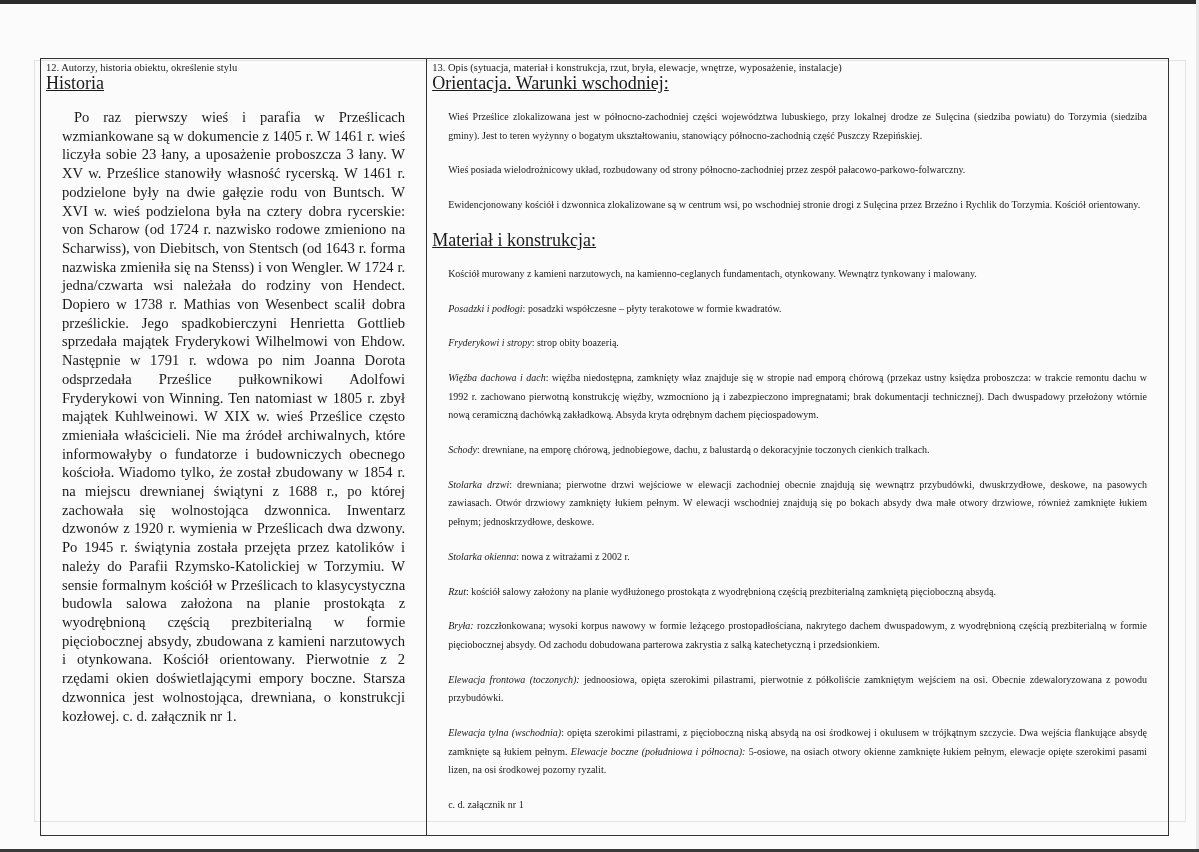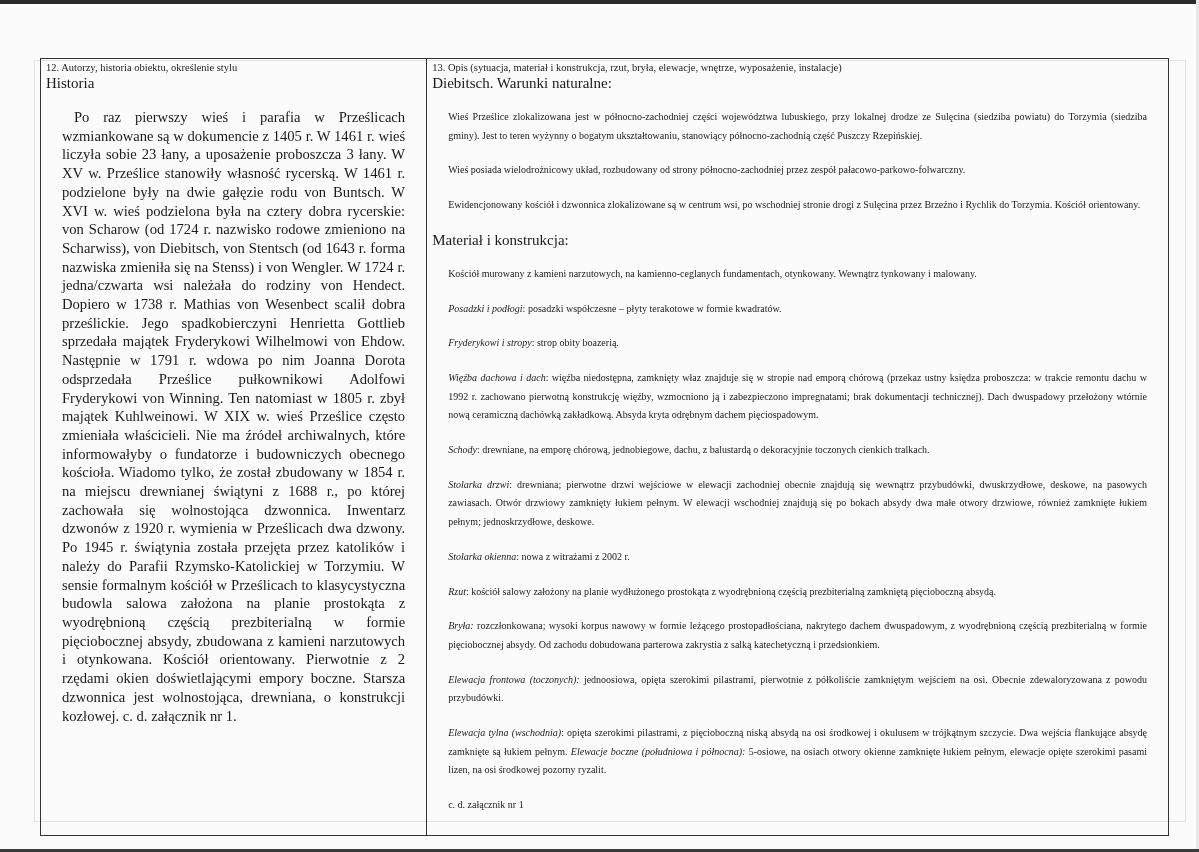--- a/index.html
+++ b/index.html
@@ -24,21 +24,21 @@
     width:1129px;
   }
   table.form td {
     border:1.5px solid #333;
     vertical-align:top;
     padding:2px 5px 4px 5px;
   }
   td.col-left { width:376px; height:722px; }
   td.col-right { width:733px; }
   .field-label { font-size:10.5px; line-height:13px; color:#222; }
-  .section-title { font-size:15px; line-height:18px; }
+  .section-title { font-size:18px; line-height:18px; text-decoration:underline; }
   .body-text { font-size:10px; line-height:18.7px; text-align:justify; }
   .left-text { text-align:justify; font-size:14.6px; line-height:18.7px; text-indent:12px; }
   .p { margin:16px; }
   b.bi { font-weight:normal; font-style:italic; }
   b { font-weight:normal; }
 </style>
 </head>
 <body>
 
 <div class="scan-top"></div>
@@ -51,21 +51,21 @@
     <tbody>
         <tr>
       <td class="col-left">
         <div class="field-label">12. Autorzy, historia obiektu, określenie stylu</div>
         <div class="section-title">Historia</div>
         <p class="p left-text"><span>Po raz pierwszy wieś i parafia w Prześlicach wzmiankowane są w dokumencie z 1405 r. W 1461 r. wieś liczyła sobie 23 łany, a uposażenie proboszcza 3 łany. W XV w. Prześlice stanowiły własność rycerską. W 1461 r. podzielone były na dwie gałęzie rodu von Buntsch. W XVI w. wieś podzielona była na cztery dobra rycerskie: von Scharow (od 1724 r. nazwisko rodowe zmieniono na Scharwiss), von Diebitsch, von Stentsch (od 1643 r. forma nazwiska zmieniła się na Stenss) i von Wengler. W 1724 r. jedna/czwarta wsi należała do rodziny von Hendect. Dopiero w 1738 r. Mathias von Wesenbect scalił dobra prześlickie. Jego spadkobierczyni Henrietta Gottlieb sprzedała majątek Fryderykowi Wilhelmowi von Ehdow. Następnie w 1791 r. wdowa po nim Joanna Dorota odsprzedała Prześlice pułkownikowi Adolfowi Fryderykowi von Winning. Ten natomiast w 1805 r. zbył majątek Kuhlweinowi. W XIX w. wieś Prześlice często zmieniała właścicieli. Nie ma źródeł archiwalnych, które informowałyby o fundatorze i budowniczych obecnego kościoła. Wiadomo tylko, że został zbudowany w 1854 r. na miejscu drewnianej świątyni z 1688 r., po której zachowała się wolnostojąca dzwonnica. Inwentarz dzwonów z 1920 r. wymienia w Prześlicach dwa dzwony. Po 1945 r. świątynia została przejęta przez katolików i należy do Parafii Rzymsko-Katolickiej w Torzymiu. W sensie formalnym </span><b>kościół</b><span> w Prześlicach to klasycystyczna budowla salowa założona na planie prostokąta z wyodrębnioną częścią prezbiterialną w formie pięciobocznej absydy, zbudowana z kamieni narzutowych i otynkowana. Kościół orientowany. Pierwotnie z 2 rzędami okien doświetlającymi empory boczne. Starsza </span><b>dzwonnica</b><span> jest wolnostojąca, drewniana, o konstrukcji kozłowej. </span><b>c. d. załącznik nr 1.</b></p>
       </td>
       <td class="col-right">
         <div class="field-label">13. Opis (sytuacja, materiał i konstrukcja, rzut, bryła, elewacje, wnętrze, wyposażenie, instalacje)</div>
 
-        <div class="section-title">Diebitsch. Warunki naturalne:</div>
+        <div class="section-title">Orientacja. Warunki wschodniej:</div>
         <p class="p body-text">Wieś Prześlice zlokalizowana jest w północno-zachodniej części województwa lubuskiego, przy lokalnej drodze ze Sulęcina (siedziba powiatu) do Torzymia (siedziba gminy). Jest to teren wyżynny o bogatym ukształtowaniu, stanowiący północno-zachodnią część Puszczy Rzepińskiej.</p>
         <p class="p body-text">Wieś posiada wielodrożnicowy układ, rozbudowany od strony północno-zachodniej przez zespół pałacowo-parkowo-folwarczny.</p>
         <p class="p body-text"><span>Ewidencjonowany </span><b>kościół</b><span> i </span><b>dzwonnica</b><span> zlokalizowane są w centrum wsi, po wschodniej stronie drogi z Sulęcina przez Brzeźno i Rychlik do Torzymia. Kościół orientowany.</span></p>
 
         <div class="section-title">Materiał i konstrukcja:</div>
         <p class="p body-text">Kościół murowany z kamieni narzutowych, na kamienno-ceglanych fundamentach, otynkowany. Wewnątrz tynkowany i malowany.</p>
 
         <p class="p body-text"><b class="bi">Posadzki i podłogi</b><b>: </b><span>posadzki współczesne – płyty terakotowe w formie kwadratów.</span></p>
         <p class="p body-text"><b class="bi">Fryderykowi i stropy</b><b>: </b><span>strop obity boazerią.</span></p>
         <p class="p body-text"><b class="bi">Więźba dachowa i dach</b><b>: </b><span>więźba niedostępna, zamknięty właz znajduje się w stropie nad emporą chórową (przekaz ustny księdza proboszcza: w trakcie remontu dachu w 1992 r. zachowano pierwotną konstrukcję więźby, wzmocniono ją i zabezpieczono impregnatami; brak dokumentacji technicznej). Dach dwuspadowy przełożony wtórnie nową ceramiczną dachówką zakładkową. Absyda kryta odrębnym dachem pięciospadowym.</span></p>

